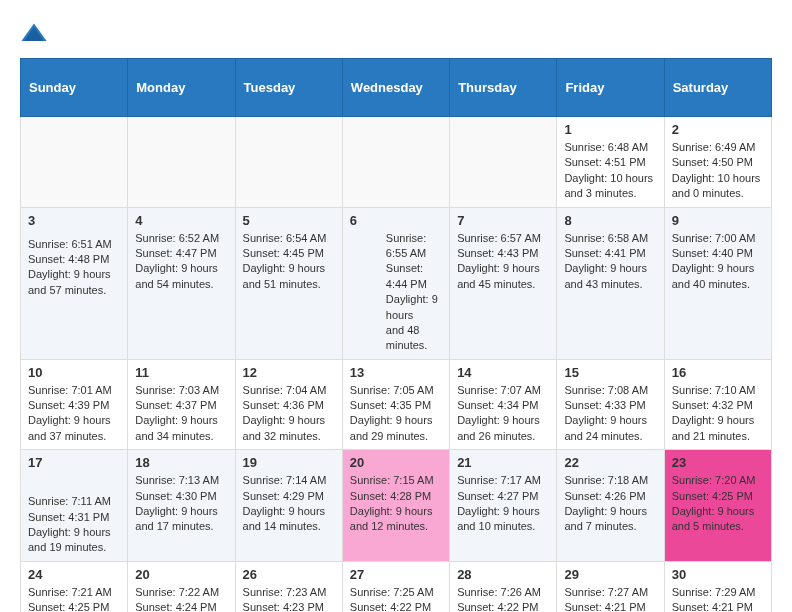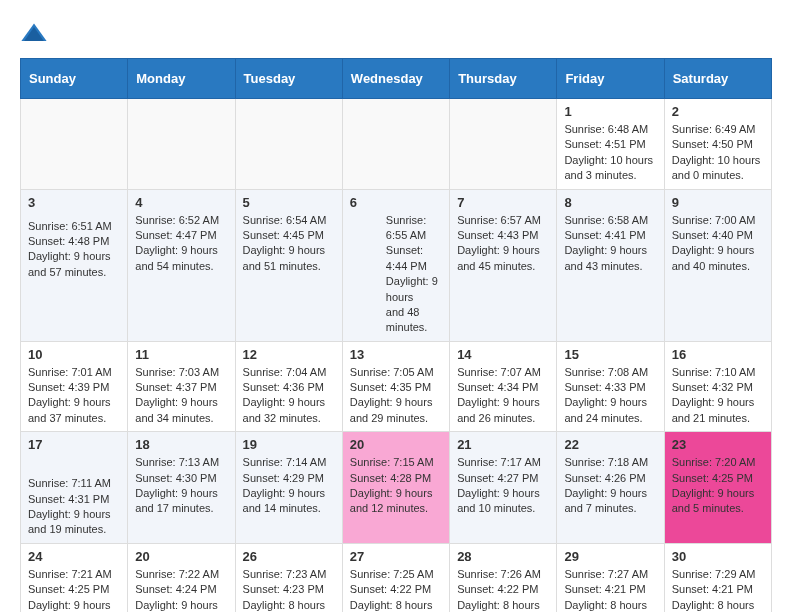--- a/index.html
+++ b/index.html
@@ -46,21 +46,21 @@
     }
     .calendar {
       width: 100%;
       border-collapse: collapse;
       border: 1px solid #ccc;
     }
     .calendar th {
       background: #2979c1;
       color: #fff;
       text-align: left;
-      padding: 12px 8px;
+      padding: 21px 8px;
       font-size: 13px;
       font-weight: bold;
       border: 1px solid #2065a8;
     }
     .calendar td {
       vertical-align: top;
       padding: 5px 7px;
       font-size: 11px;
       color: #333;
       border: 1px solid #ddd;

